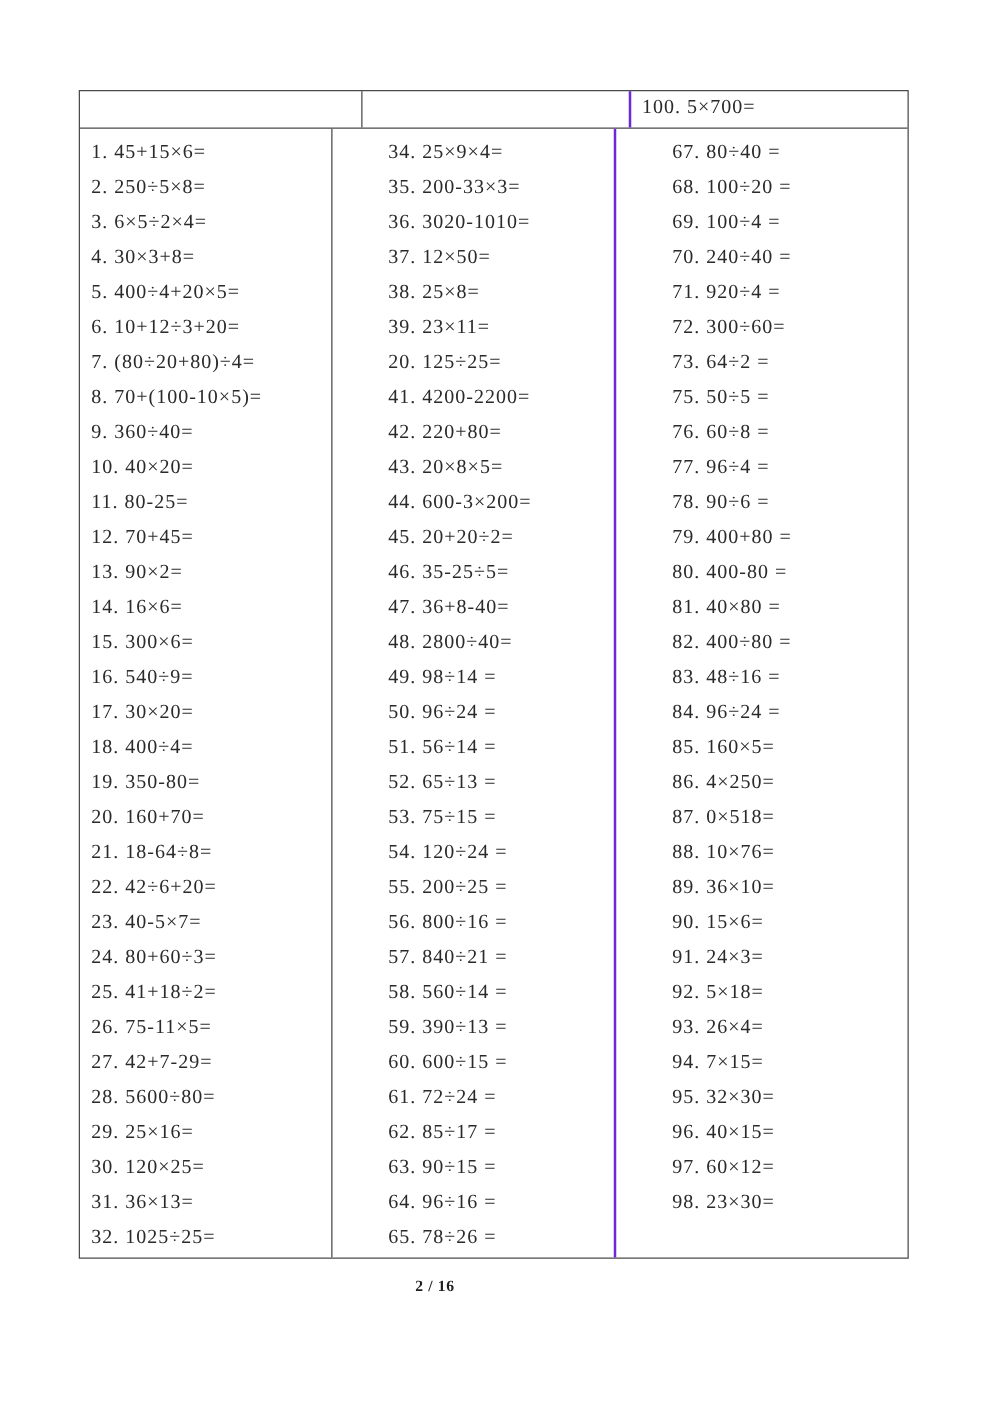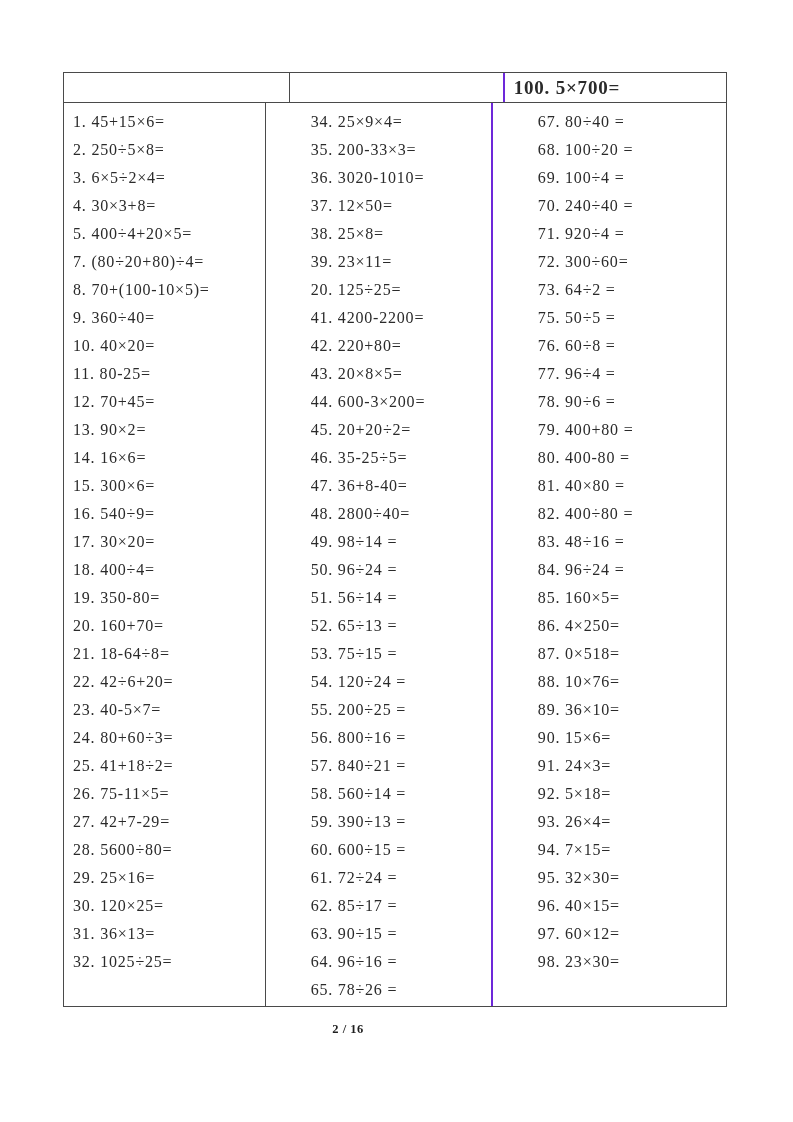--- a/index.html
+++ b/index.html
@@ -26,25 +26,24 @@
   }
   .header-row {
     display: flex;
     box-sizing: border-box;
     height: 30px;
     border-bottom: 1px solid #4a4a4a;
   }
   .header-cell {
     box-sizing: border-box;
     padding: 4px 4px 0 9px;
-    font-size: 19px;
+    font-size: 16px;
     letter-spacing: 0.8px;
     white-space: nowrap;
     overflow: hidden;
-    font-weight: bold;
   }
   .body-row {
     display: flex;
     gap: 36px;
   }
   .body-cell {
     box-sizing: border-box;
     padding: 5px 4px 2px 9px;
     overflow: hidden;
   }
@@ -83,20 +82,21 @@
       <div class="header-cell col-3">100. 5×700=</div>
     </div>
 
     <div class="body-row">
       <div class="body-cell col-1">
           <div class="problem-line">1. 45+15×6=</div>
           <div class="problem-line">2. 250÷5×8=</div>
           <div class="problem-line">3. 6×5÷2×4=</div>
           <div class="problem-line">4. 30×3+8=</div>
           <div class="problem-line">5. 400÷4+20×5=</div>
+          <div class="problem-line">6. 10+12÷3+20=</div>
           <div class="problem-line">7. (80÷20+80)÷4=</div>
           <div class="problem-line">8. 70+(100-10×5)=</div>
           <div class="problem-line">9. 360÷40=</div>
           <div class="problem-line">10. 40×20=</div>
           <div class="problem-line">11. 80-25=</div>
           <div class="problem-line">12. 70+45=</div>
           <div class="problem-line">13. 90×2=</div>
           <div class="problem-line">14. 16×6=</div>
           <div class="problem-line">15. 300×6=</div>
           <div class="problem-line">16. 540÷9=</div>

